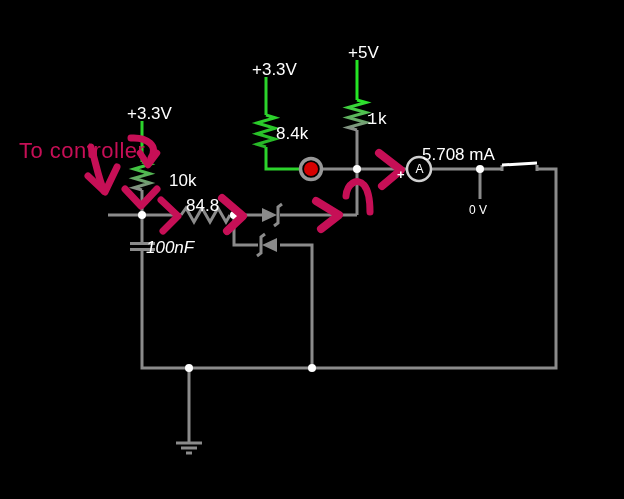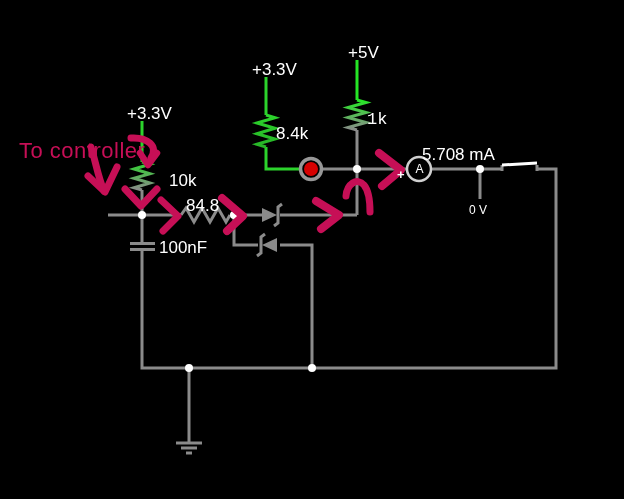--- a/index.html
+++ b/index.html
@@ -152,19 +152,19 @@
   <div class="lbl" style="left:252px;top:61px;">+3.3V</div>
   <div class="lbl" style="left:348px;top:44px;">+5V</div>
 
   <div class="lbl" style="left:394px;top:146px;margin-left:28px;">5.708 mA</div>
   <div class="lbl mid" style="left:469px;top:204px;">0 V</div>
 
   <div class="lbl" style="left:153px;top:172px;margin-left:16px;">10k</div>
   <div class="lbl" style="left:186px;top:197px;">84.8</div>
   <div class="lbl" style="left:276px;top:125px;">8.4k</div>
   <div class="lbl" style="left:367px;top:111px;font-family:Liberation Mono, monospace;">1k</div>
-  <div class="lbl" style="left:159px;top:239px;">100nF</div>
+  <div class="lbl" style="left:146px;top:239px;font-style:italic;">100nF</div>
 
   <div class="ammeter-letter">A</div>
   <div class="ammeter-plus">+</div>
 
   <div class="note">To controller</div>
 </div>
 
 </body></html>

